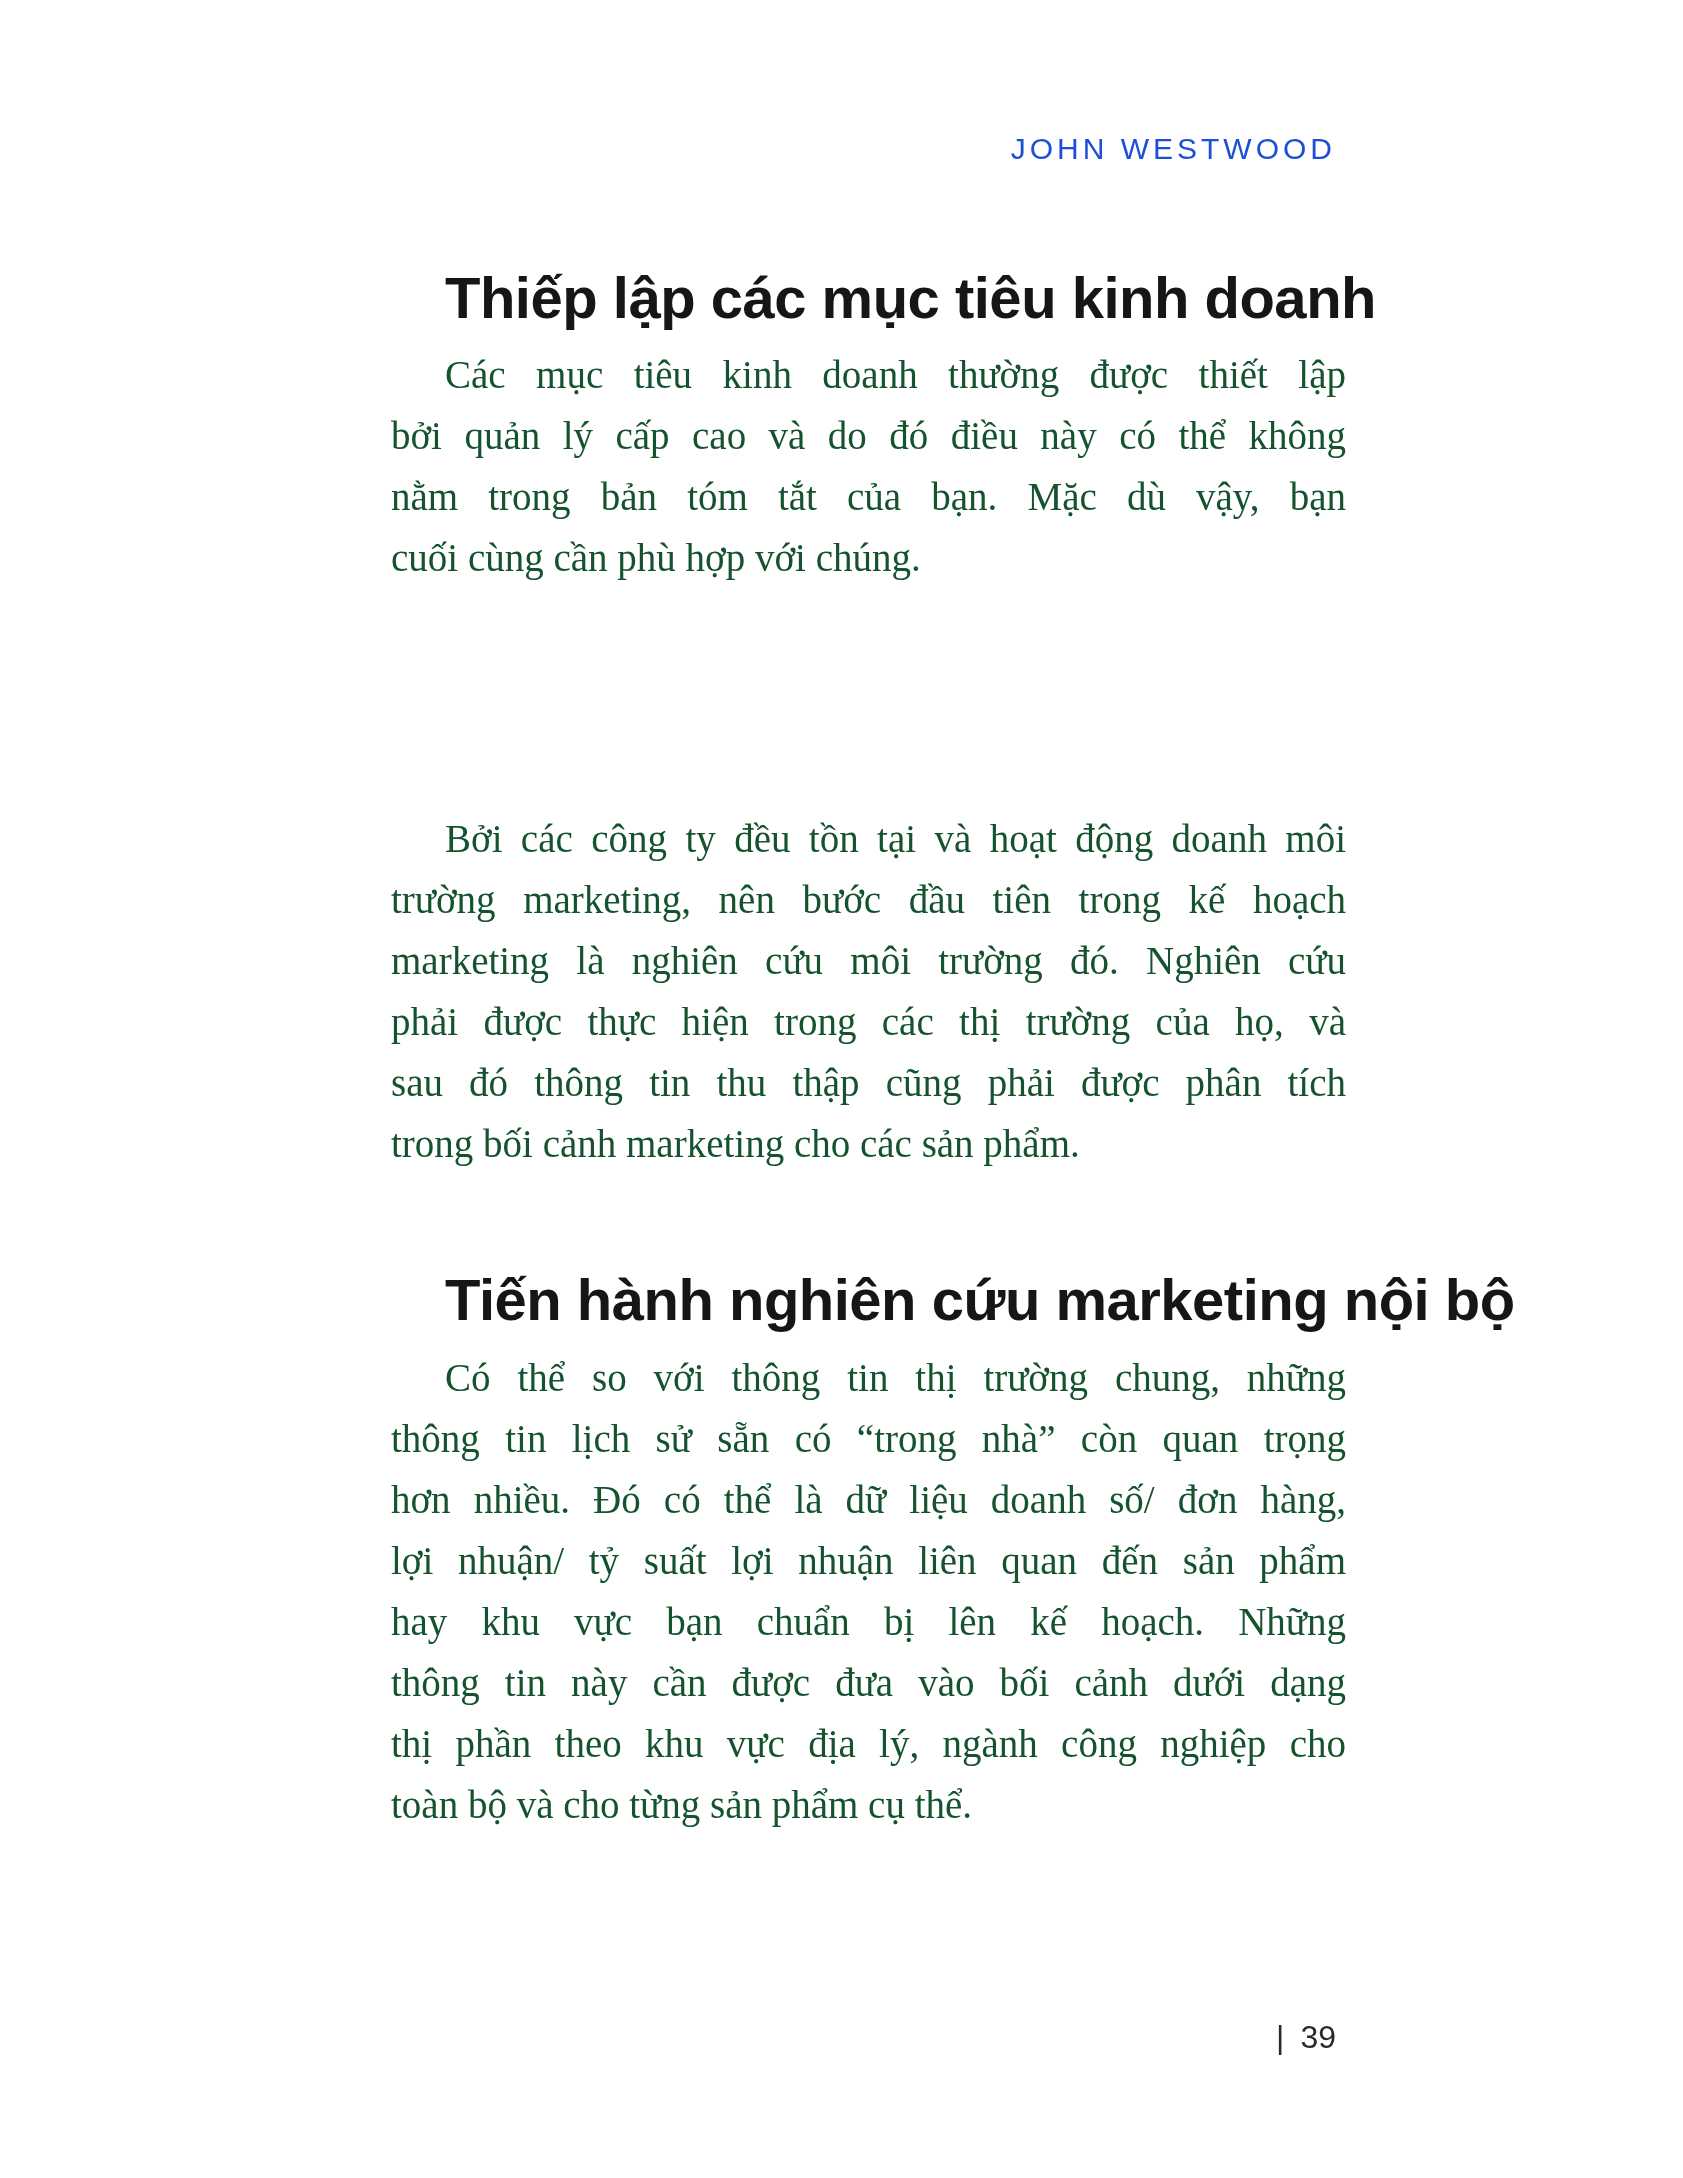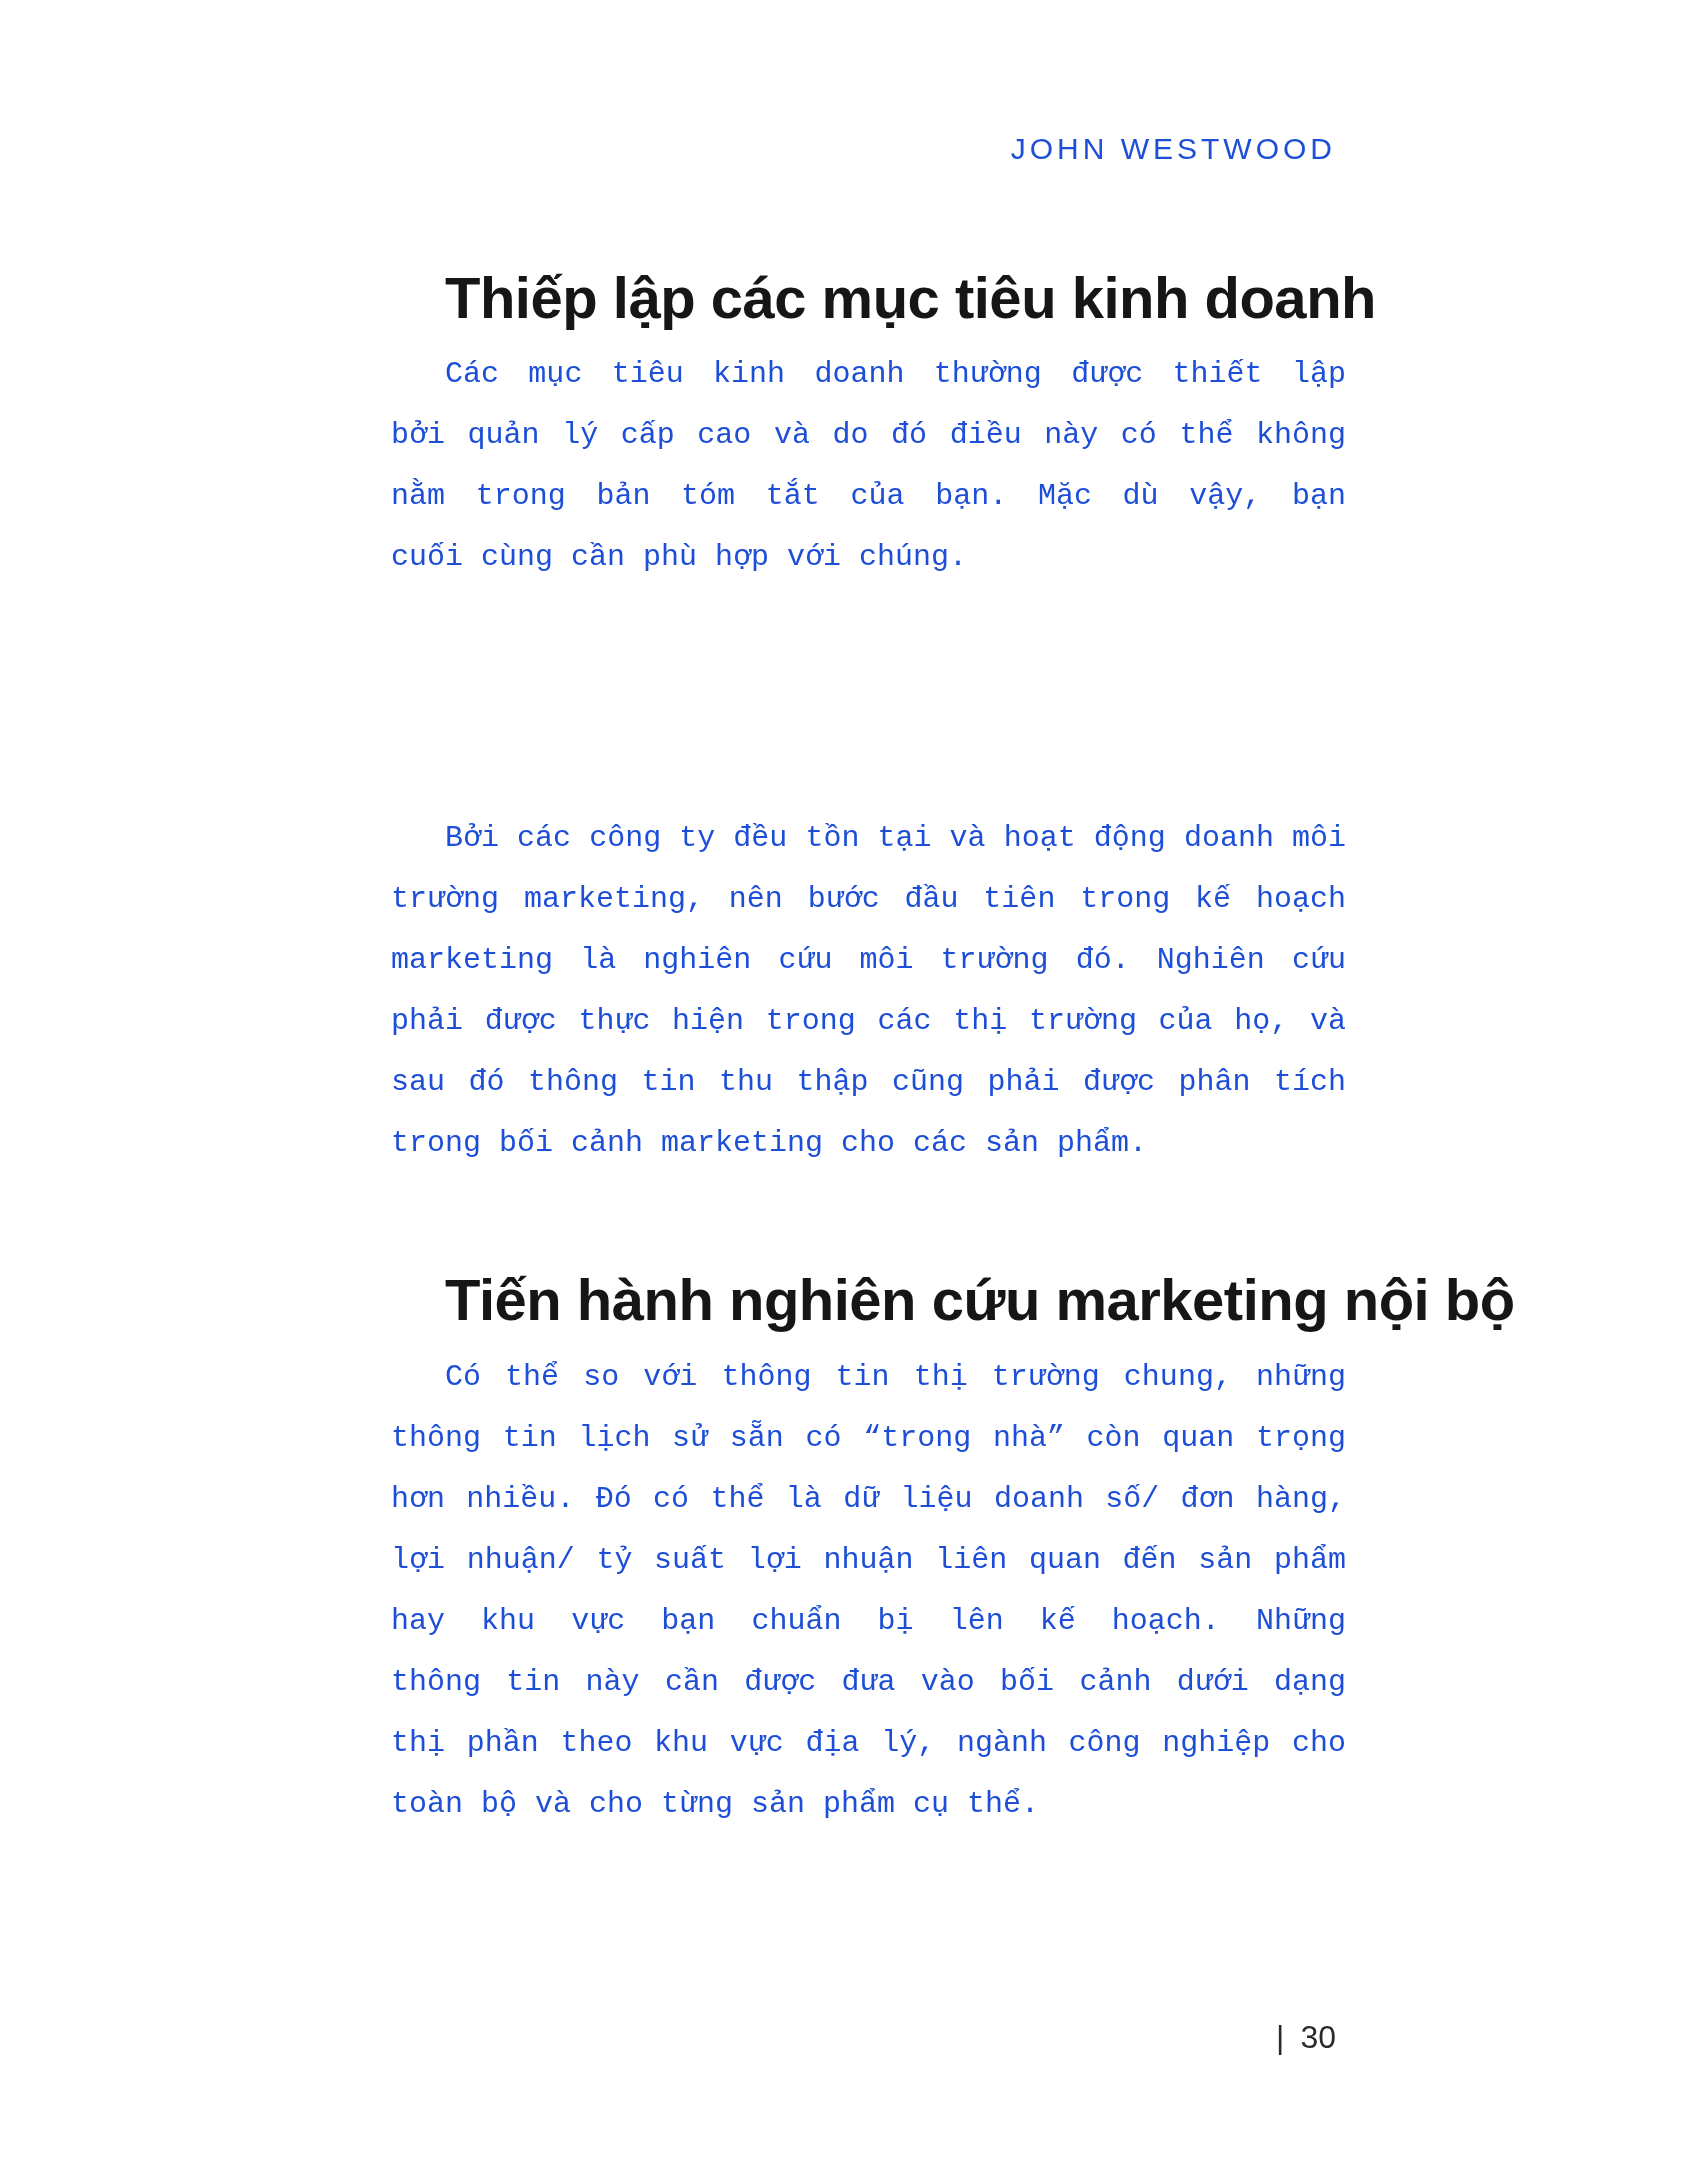--- a/index.html
+++ b/index.html
@@ -43,24 +43,24 @@
     color: #161616;
     white-space: nowrap;
   }
   .heading-1 { top: 269px; }
   .heading-2 { top: 732px; }
   .heading-3 { top: 1271px; }
   .paragraph {
     position: absolute;
     left: 391px;
     width: 955px;
-    font-family: Liberation Mono, monospace;
-    font-size: 30px;
+    font-family: Liberation Serif, serif;
+    font-size: 39px;
     line-height: 61px;
-    color: #1d4ed8;
+    color: #14532d;
   }
   .para-1 { top: 344px; }
   .para-2 { top: 808px; }
   .para-3 { top: 1347px; }
   .body-line {
     text-align: justify;
     text-align-last: justify;
     height: 61px;
     white-space: nowrap;
   }
@@ -118,17 +118,17 @@
       <div class="body-line">thông tin lịch sử sẵn có “trong nhà” còn quan trọng</div>
       <div class="body-line">hơn nhiều. Đó có thể là dữ liệu doanh số/ đơn hàng,</div>
       <div class="body-line">lợi nhuận/ tỷ suất lợi nhuận liên quan đến sản phẩm</div>
       <div class="body-line">hay khu vực bạn chuẩn bị lên kế hoạch. Những</div>
       <div class="body-line">thông tin này cần được đưa vào bối cảnh dưới dạng</div>
       <div class="body-line">thị phần theo khu vực địa lý, ngành công nghiệp cho</div>
       <div class="body-line last">toàn bộ và cho từng sản phẩm cụ thể.</div>
     </div>
 
   <div class="folio">
-    <span class="separator">|</span><span>30</span>
+    <span class="separator">|</span><span>39</span>
   </div>
 
 </div>
 
 
 </body></html>

